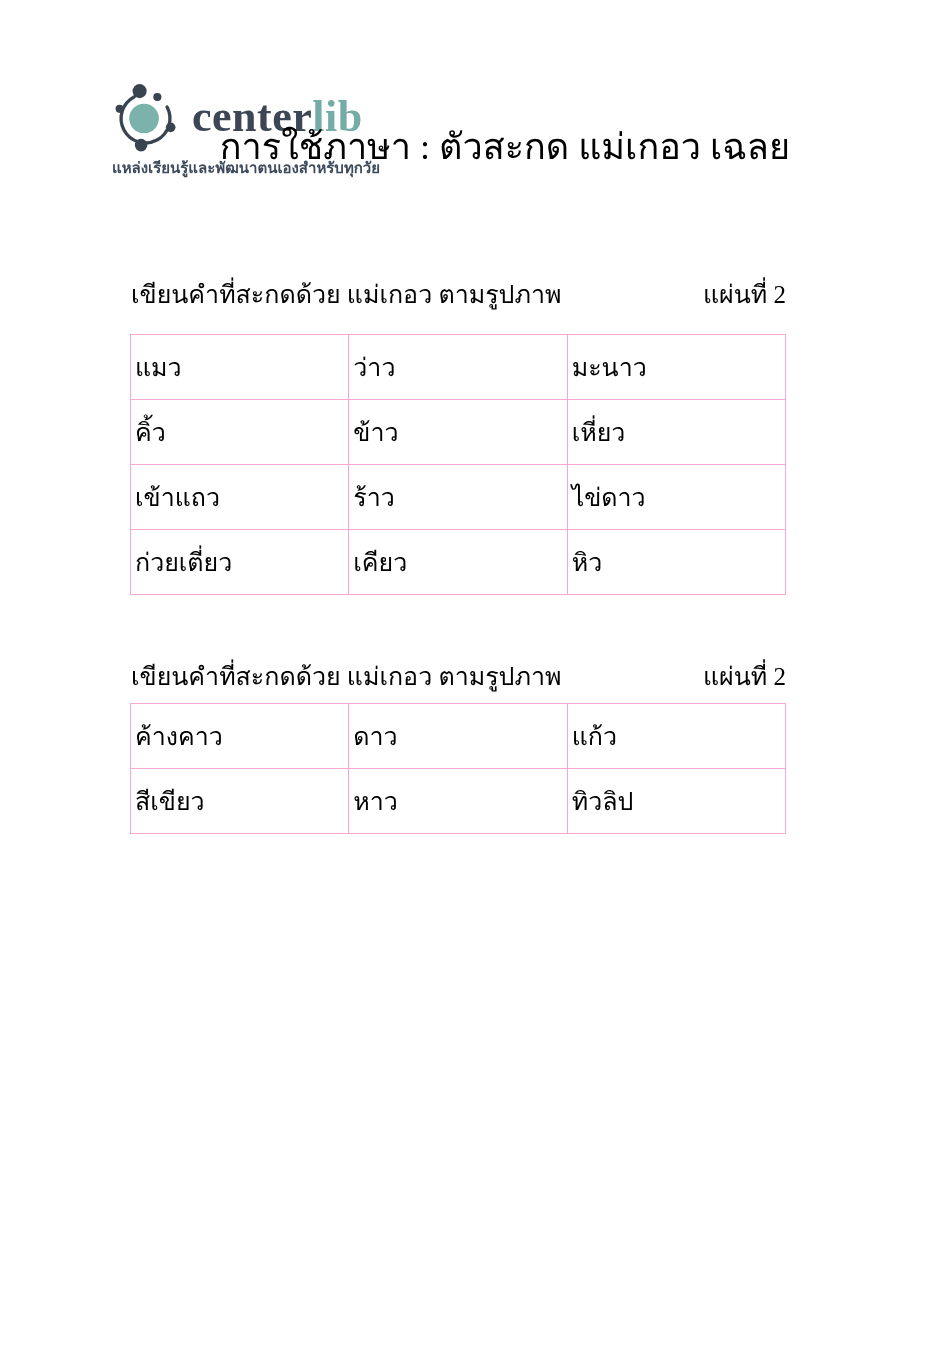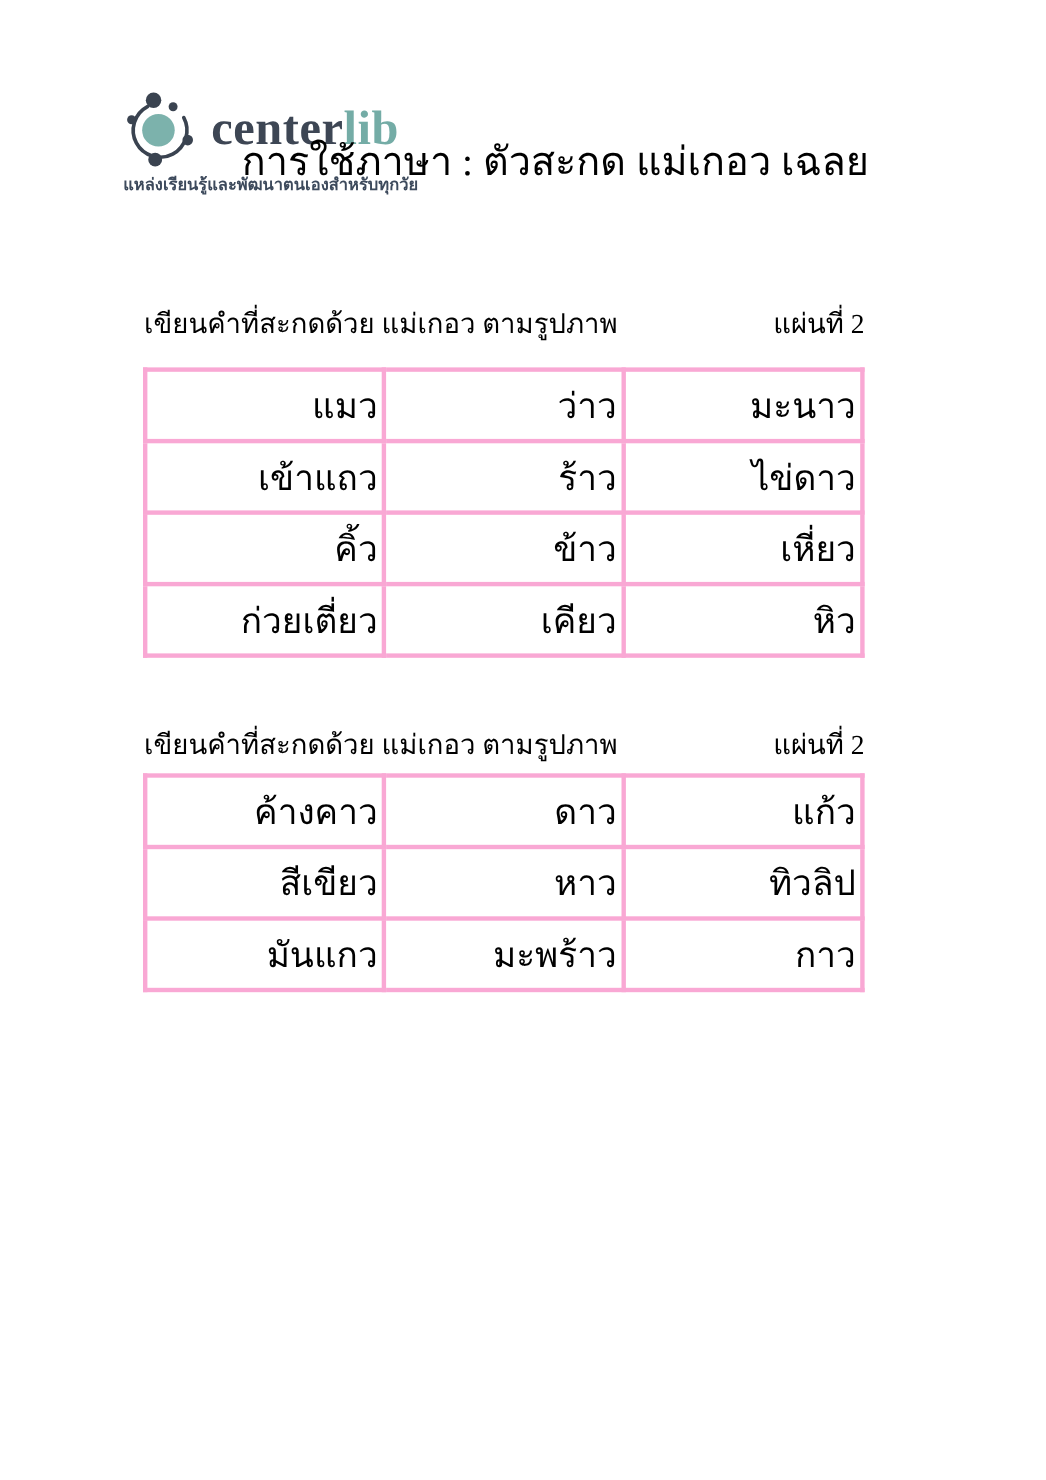--- a/index.html
+++ b/index.html
@@ -49,24 +49,24 @@
   .section2-heading { top:644px; }
 
   table.worksheet {
     position:absolute; left:130px; width:656px;
     border-collapse:collapse;
     table-layout:fixed;
   }
   table.section1-table { top:322px; }
   table.section2-table { top:691px; }
   table.worksheet td {
-    border:4px solid #f9a8d4;
+    border:1px solid #f9a8d4;
     width:33.333%; height:65px;
-    text-align:right; vertical-align:middle;
-    font-size:32px; color:#000;
+    text-align:left; vertical-align:middle;
+    font-size:25px; color:#000;
     padding:2px 4px;
   }
 </style>
 </head>
 <body>
 
 <div class="page">
 
   <div class="logo-block">
     <div class="logo-row">
@@ -102,28 +102,28 @@
   </div>
 
   <table class="worksheet section1-table">
     <tbody>
       <tr>
         <td>แมว</td>
         <td>ว่าว</td>
         <td>มะนาว</td>
       </tr>
       <tr>
+        <td>คิ้ว</td>
+        <td>ข้าว</td>
+        <td>เหี่ยว</td>
+      </tr>
+      <tr>
         <td>เข้าแถว</td>
         <td>ร้าว</td>
         <td>ไข่ดาว</td>
-      </tr>
-      <tr>
-        <td>คิ้ว</td>
-        <td>ข้าว</td>
-        <td>เหี่ยว</td>
       </tr>
       <tr>
         <td>ก่วยเตี่ยว</td>
         <td>เคียว</td>
         <td>หิว</td>
       </tr>
     </tbody>
   </table>
 
   <div class="section-heading-row section2-heading">
@@ -136,21 +136,16 @@
       <tr>
         <td>ค้างคาว</td>
         <td>ดาว</td>
         <td>แก้ว</td>
       </tr>
       <tr>
         <td>สีเขียว</td>
         <td>หาว</td>
         <td>ทิวลิป</td>
       </tr>
-      <tr>
-        <td>มันแกว</td>
-        <td>มะพร้าว</td>
-        <td>กาว</td>
-      </tr>
     </tbody>
   </table>
 
 </div>
 
 </body></html>

